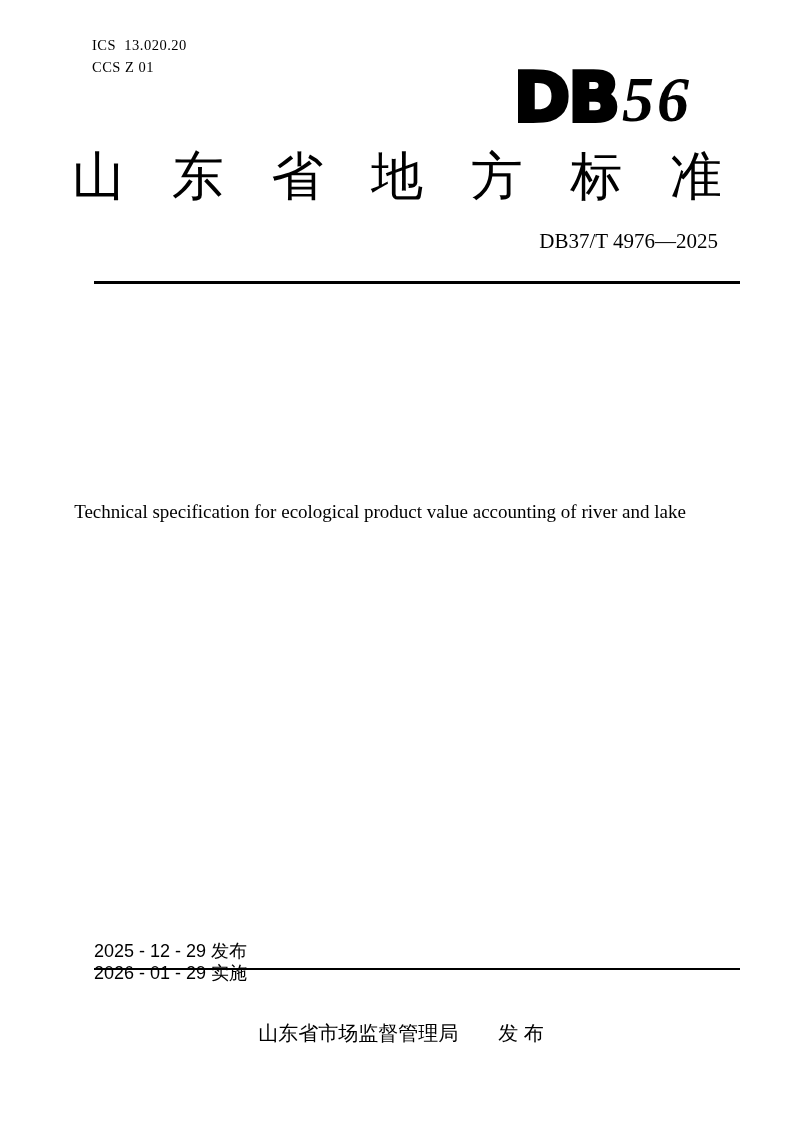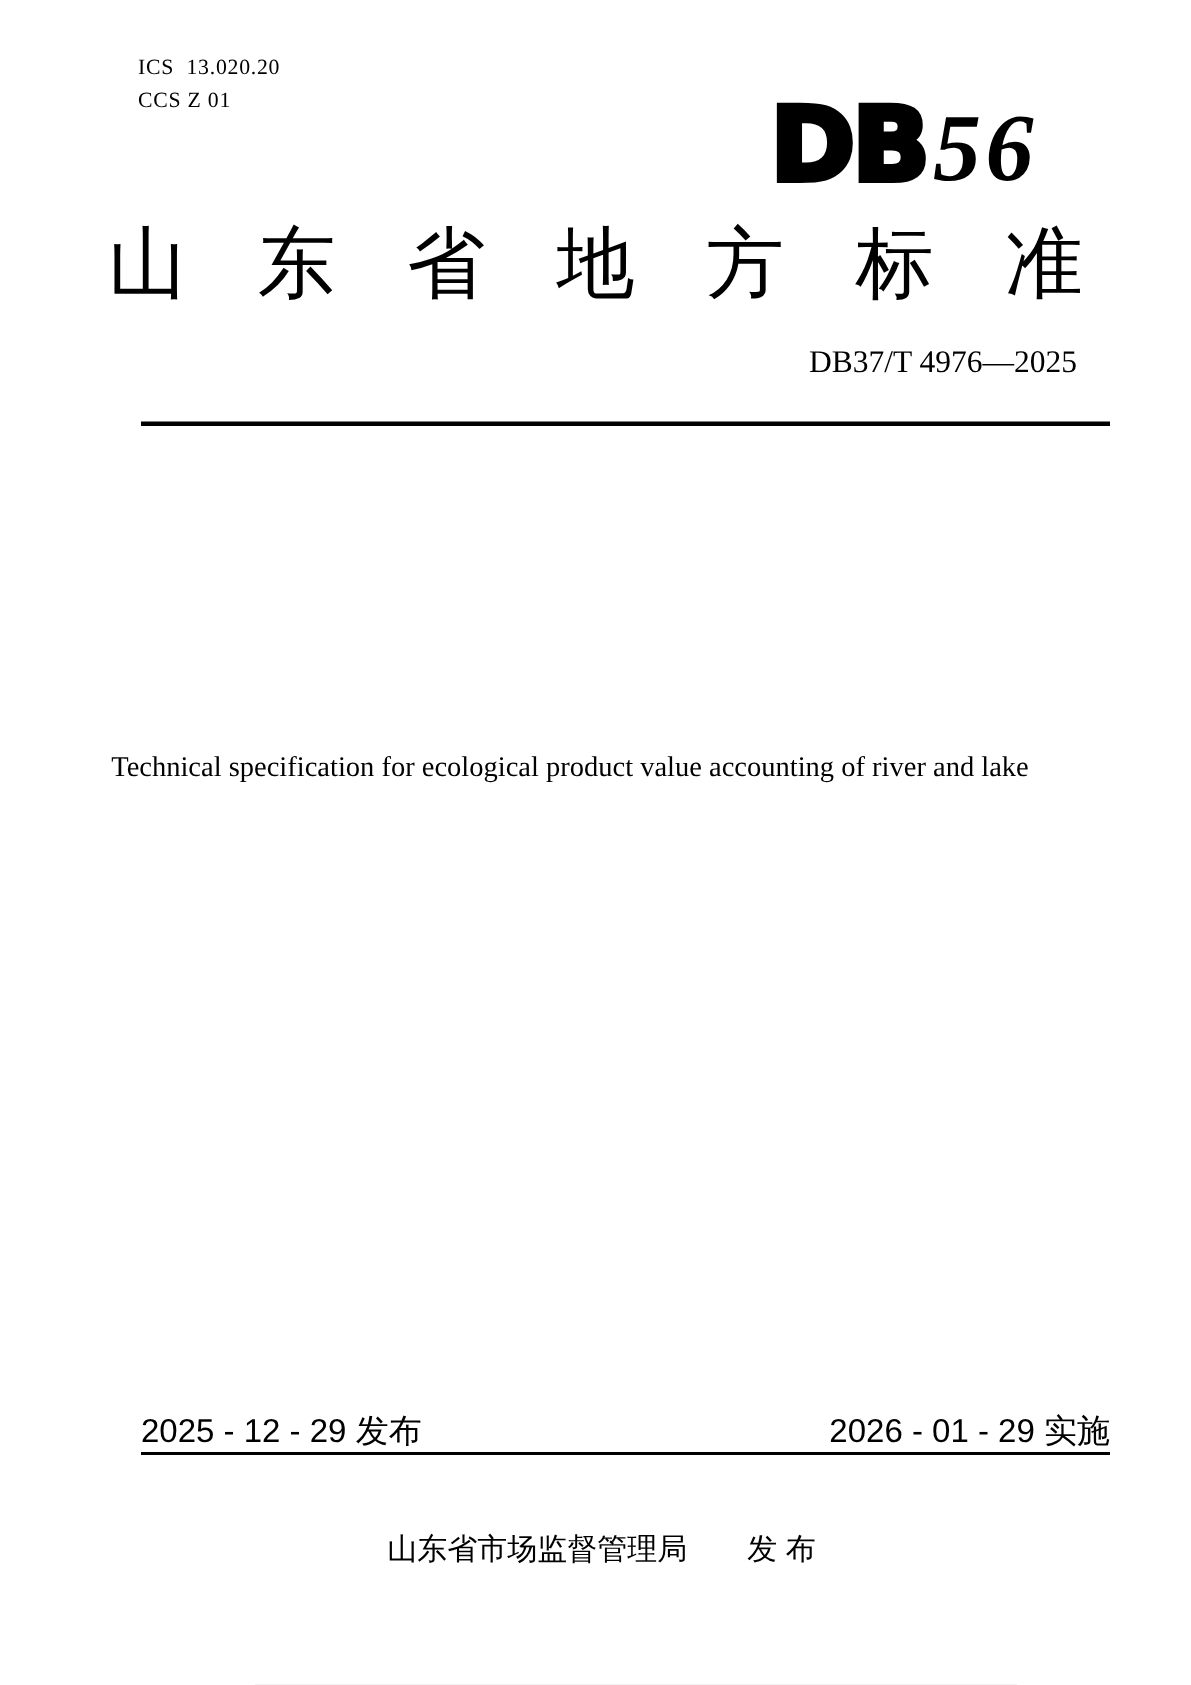--- a/index.html
+++ b/index.html
@@ -101,23 +101,24 @@
     font-size: 19px;
     line-height: 1.2;
   }
 
   .dates-row {
     left: 94px;
     top: 941px;
     width: 646px;
     display: flex;
     justify-content: space-between;
-    font-size: 22px;
+    font-size: 18px;
     line-height: 1.2;
     white-space: pre;
+    flex-direction: column;
   }
 
   .publisher {
     left: 77px;
     top: 1021px;
     width: 648px;
     text-align: center;
     font-size: 20px;
     line-height: 1.2;
     white-space: pre;

